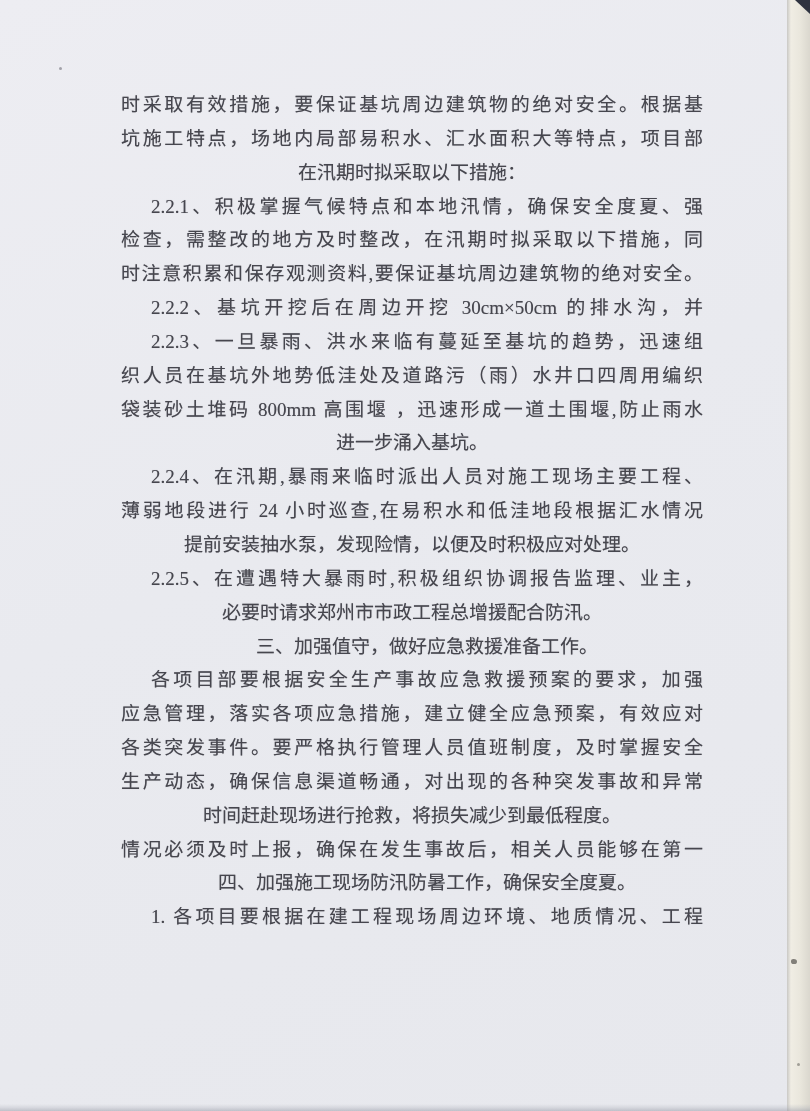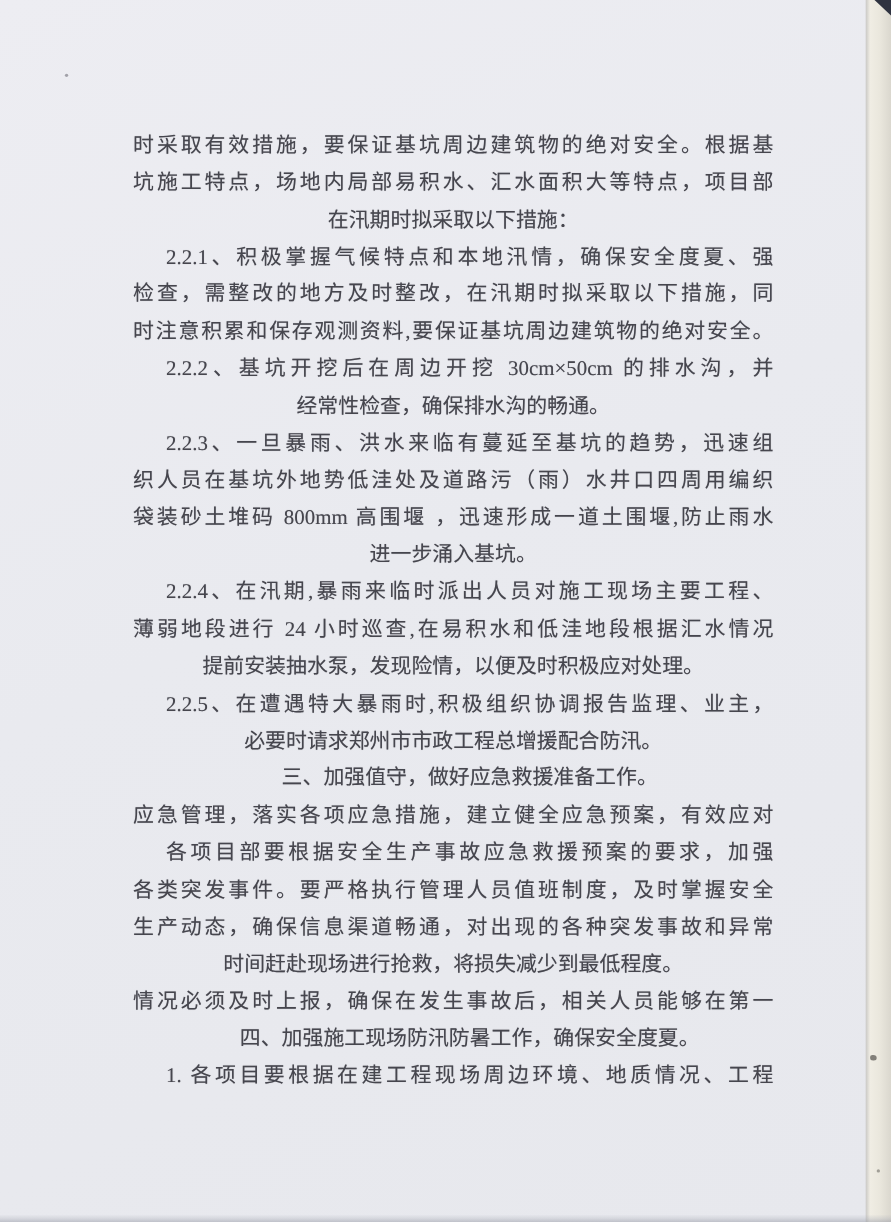--- a/index.html
+++ b/index.html
@@ -29,21 +29,21 @@
     background:linear-gradient(to bottom, rgba(170,173,183,0) 0%, rgba(170,173,183,0.28) 50%, rgba(150,153,165,0.5) 100%);
   }
   
   .speck { position:absolute; border-radius:50%; }
   .speck-1 { left:59px;  top:67px;   width:3px; height:3px; background:#8a8890; opacity:.75; }
   .speck-2 { left:791px; top:959px;  width:6px; height:5px; background:#6f6c66; opacity:.85; border-radius:40% 60% 50% 50%; }
   .speck-3 { left:797px; top:1063px; width:3px; height:3px; background:#8f8c84; opacity:.8; }
 
   
   .textblock {
-    position:absolute; left:121px; top:116px; width:582px;
+    position:absolute; left:121px; top:88px; width:582px;
     color:#46464e;
     font-size:19px;
     text-shadow:0 0 0.7px rgba(70,70,80,0.45);
   }
   .ln {
     height:33.85px;
     line-height:33.85px;
     overflow:visible;
     text-align:center;
   }
@@ -60,33 +60,32 @@
 <div class="page">
 
   <div class="textblock">
     <div class="ln j">时采取有效措施，要保证基坑周边建筑物的绝对安全。根据基</div>
     <div class="ln j">坑施工特点，场地内局部易积水、汇水面积大等特点，项目部</div>
     <div class="ln">在汛期时拟采取以下措施：</div>
     <div class="ln j ind">2.2.1、积极掌握气候特点和本地汛情，确保安全度夏、强</div>
     <div class="ln j">检查，需整改的地方及时整改，在汛期时拟采取以下措施，同</div>
     <div class="ln j">时注意积累和保存观测资料,要保证基坑周边建筑物的绝对安全。</div>
     <div class="ln j ind">2.2.2、基坑开挖后在周边开挖 30cm×50cm 的排水沟，并</div>
-    <div class="ln">经常性检查，确保排水沟的畅通。</div>
     <div class="ln j ind">2.2.3、一旦暴雨、洪水来临有蔓延至基坑的趋势，迅速组</div>
     <div class="ln j">织人员在基坑外地势低洼处及道路污（雨）水井口四周用编织</div>
     <div class="ln j">袋装砂土堆码 800mm 高围堰 ，迅速形成一道土围堰,防止雨水</div>
     <div class="ln">进一步涌入基坑。</div>
     <div class="ln j ind">2.2.4、在汛期,暴雨来临时派出人员对施工现场主要工程、</div>
     <div class="ln j">薄弱地段进行 24 小时巡查,在易积水和低洼地段根据汇水情况</div>
     <div class="ln">提前安装抽水泵，发现险情，以便及时积极应对处理。</div>
     <div class="ln j ind">2.2.5、在遭遇特大暴雨时,积极组织协调报告监理、业主，</div>
     <div class="ln">必要时请求郑州市市政工程总增援配合防汛。</div>
     <div class="ln ind">三、加强值守，做好应急救援准备工作。</div>
+    <div class="ln j ind">各项目部要根据安全生产事故应急救援预案的要求，加强</div>
     <div class="ln j">应急管理，落实各项应急措施，建立健全应急预案，有效应对</div>
-    <div class="ln j ind">各项目部要根据安全生产事故应急救援预案的要求，加强</div>
     <div class="ln j">各类突发事件。要严格执行管理人员值班制度，及时掌握安全</div>
     <div class="ln j">生产动态，确保信息渠道畅通，对出现的各种突发事故和异常</div>
     <div class="ln">时间赶赴现场进行抢救，将损失减少到最低程度。</div>
     <div class="ln j">情况必须及时上报，确保在发生事故后，相关人员能够在第一</div>
     <div class="ln ind">四、加强施工现场防汛防暑工作，确保安全度夏。</div>
     <div class="ln j ind">1. 各项目要根据在建工程现场周边环境、地质情况、工程</div>
   </div>
 
   <div class="edge-strip"></div>
   <div class="corner-artifact"></div>

